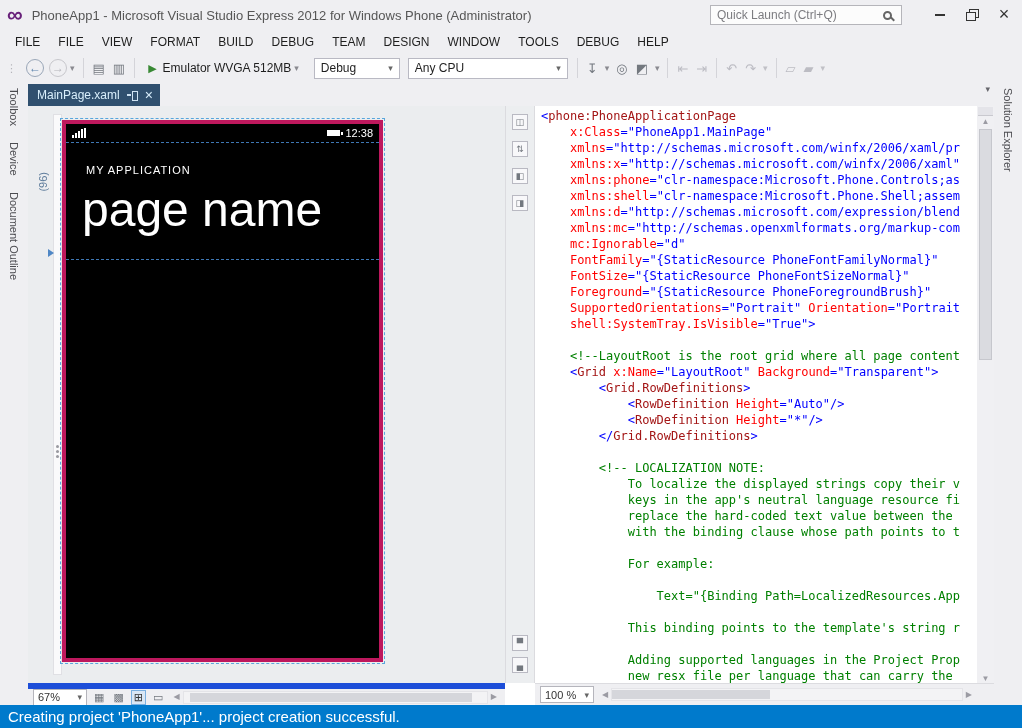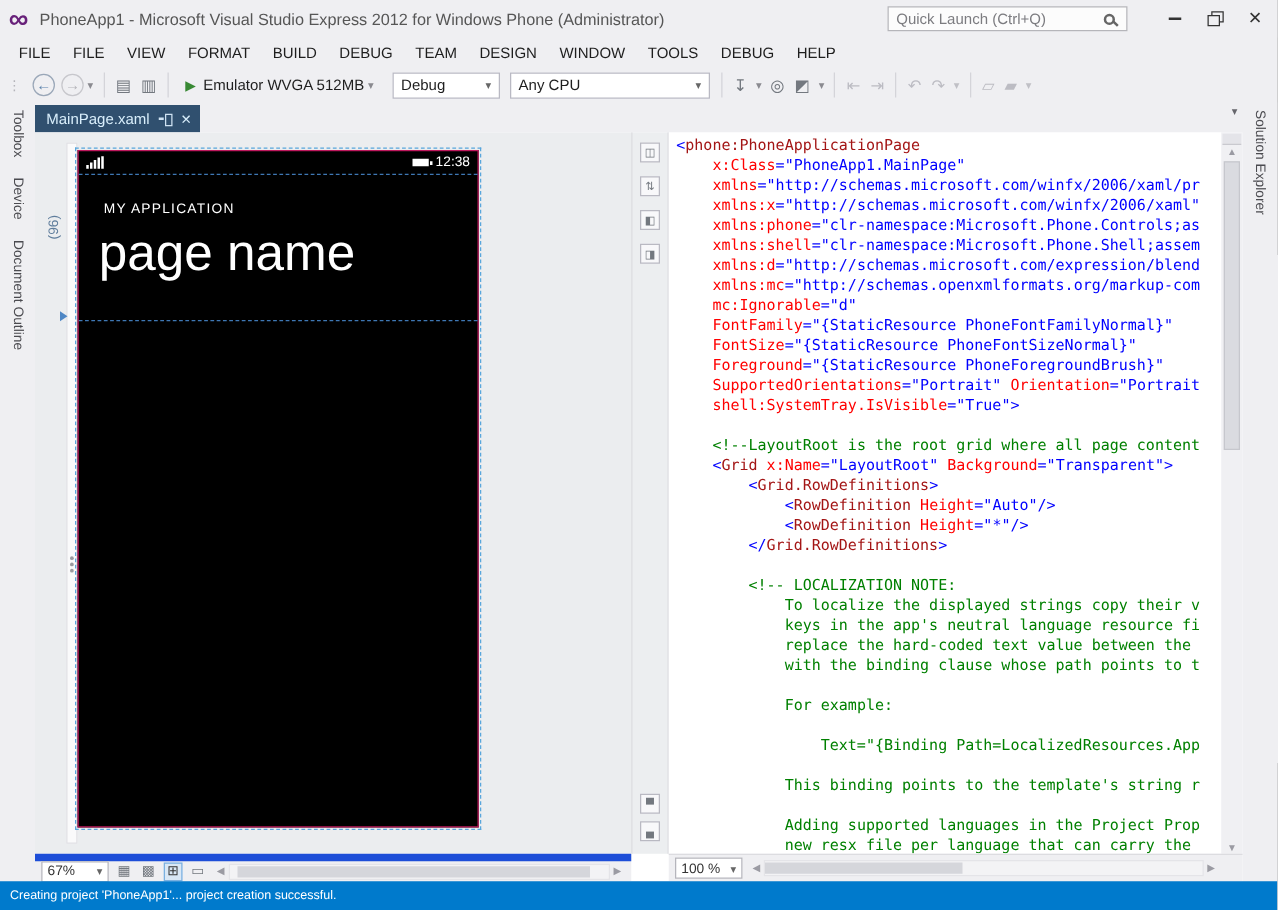--- a/index.html
+++ b/index.html
@@ -58,33 +58,33 @@
 .tab-dd{margin-left:auto;color:#66666c;font-size:9px;padding:0 4px 4px 0}
 
 .docarea{position:absolute;left:28px;right:28px;top:24px;bottom:0;background:#fff}
 
 
 .designer{position:absolute;left:0;top:0;width:477px;bottom:22px;background:#ebedef;overflow:hidden}
 .grid-rail{position:absolute;left:25px;top:8px;bottom:8px;width:9px;background:#fafafb;border:1px solid #e0e0e4}
 .rail-grip{position:absolute;left:2px;top:330px;width:3px;height:3px;background:#9a9aa0;border-radius:50%;box-shadow:0 5px 0 #9a9aa0,0 10px 0 #9a9aa0}
 .row-label{position:absolute;left:9px;top:66px;writing-mode:vertical-rl;transform:rotate(180deg);font-size:11px;color:#5f7d9c}
 .row-marker{position:absolute;left:20px;top:143px;width:0;height:0;border-top:4px solid transparent;border-bottom:4px solid transparent;border-left:6px solid #4f87c5}
-.artboard{position:absolute;left:34px;top:14px;width:321px;height:542px;background:#000;border:1px solid #be185d;outline:1px dashed #58a6dc;outline-offset:1px}
+.artboard{position:absolute;left:34px;top:14px;width:321px;height:542px;background:#000;border:4px solid #be185d;outline:1px dashed #58a6dc;outline-offset:1px}
 .tray-line{position:absolute;left:0;right:0;top:18px;border-top:1px dashed #3f78b5}
 .row-split{position:absolute;left:0;right:0;top:135px;border-top:1px dashed #3f78b5}
 .phone-statusbar{position:absolute;top:0;left:0;right:0;height:18px;display:flex;align-items:center;justify-content:space-between;padding:0 6px}
 .signal{display:flex;align-items:flex-end;gap:1px;height:10px}
 .signal i{display:block;width:2px;background:#fff}
 .signal i:nth-child(1){height:3px}.signal i:nth-child(2){height:5px}.signal i:nth-child(3){height:7px}.signal i:nth-child(4){height:9px}.signal i:nth-child(5){height:10px}
 .sb-right{display:flex;align-items:center;gap:5px}
 .battery{width:13px;height:6px;background:#fff;position:relative}
 .battery::after{content:"";position:absolute;right:-3px;top:1.5px;width:2px;height:3px;background:#fff}
 .clock{color:#fff;font-size:11px}
 .app-title{position:absolute;top:40px;left:20px;color:#fff;font-size:11px;letter-spacing:1px}
-.page-title{position:absolute;top:58px;left:16px;color:#fff;font-size:41px;font-weight:300}
+.page-title{position:absolute;top:58px;left:16px;color:#fff;font-size:48px;font-weight:300}
 
 .designer-bottom{position:absolute;left:0;width:477px;bottom:0;height:22px;background:#efeff2;border-top:6px solid #1d4ed8;display:flex;align-items:center;gap:5px;padding:0 5px}
 .zoom-combo{width:54px;height:17px;background:#fff;border:1px solid #b5b5bc;display:flex;align-items:center;justify-content:space-between;padding:0 4px;font-size:11px;color:#333;flex:none}
 .db-ico{font-size:11px;color:#73787f;padding:1px 2px;line-height:1}
 .db-ico.selected{border:1px solid #7ab0e0;background:#d9e7f5;color:#333}
 .hscroll{flex:1;display:flex;align-items:center;height:15px}
 .sb-arrow{font-size:8px;color:#9b9ba3;padding:0 3px;line-height:1}
 .htrack{flex:1;height:13px;background:#f3f3f5;border:1px solid #e4e4e8;position:relative}
 .hthumb{position:absolute;top:1px;bottom:1px;background:#d5d6db}
 
@@ -101,21 +101,21 @@
 .tok-d{color:#0000ff}.tok-e{color:#a31515}.tok-a{color:#ff0000}.tok-v{color:#0000ff}.tok-c{color:#008000}.tok-t{color:#000}
 
 .vscroll{position:absolute;right:0;top:0;bottom:22px;width:17px;background:#f0f0f3;display:flex;flex-direction:column;align-items:center}
 .vs-grip{width:15px;height:9px;background:#e4e4e9;border-bottom:1px solid #c9c9cf;margin:1px 0 2px 0}
 .vtrack{flex:1;width:100%;position:relative}
 .vthumb{position:absolute;left:2px;right:2px;top:3px;height:42%;background:#dadbe0;border:1px solid #c6c7cd}
 .editor-bottom{position:absolute;left:507px;right:0;bottom:0;height:22px;background:#efeff2;border-top:1px solid #dcdce0;display:flex;align-items:center;gap:5px;padding:0 5px}
 .editor-bottom .hscroll{margin-right:14px}
 
 
-.statusbar{position:absolute;left:0;right:0;bottom:0;height:23px;background:#007acc;color:#fff;font-size:10px;display:flex;align-items:center;padding-left:8px}
+.statusbar{position:absolute;left:0;right:0;bottom:0;height:23px;background:#007acc;color:#fff;font-size:15px;display:flex;align-items:center;padding-left:8px}
 </style>
 </head>
 <body>
 
 <div id="root">
 
   <div class="titlebar">
     <span class="vslogo">∞</span>
     <span class="title-text">PhoneApp1 - Microsoft Visual Studio Express 2012 for Windows Phone (Administrator)</span>
     <div class="quick-launch">

